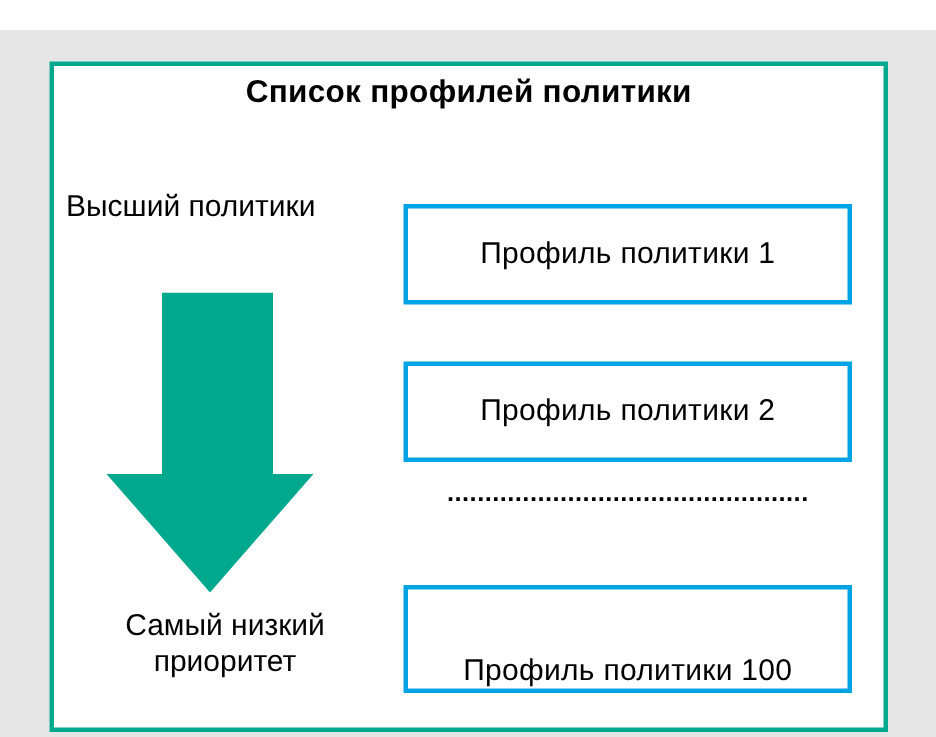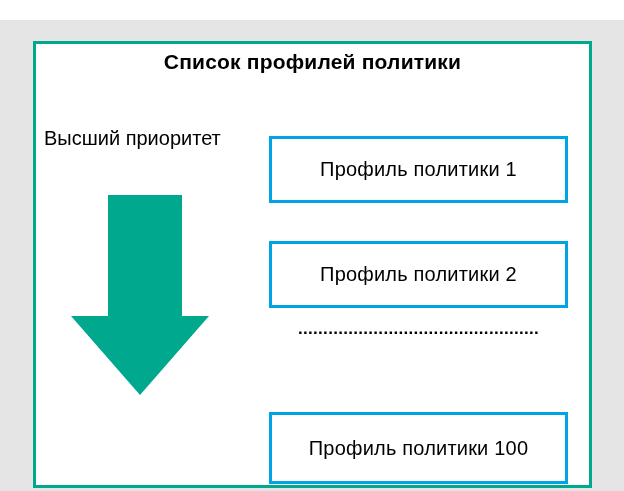--- a/index.html
+++ b/index.html
@@ -72,21 +72,21 @@
     background: #ffffff;
     display: flex;
     align-items: center;
     justify-content: center;
     font-size: 20px;
     font-weight: normal;
     letter-spacing: 0.2px;
   }
   .pbox1 { top: 116px; height: 67px; }
   .pbox2 { top: 221px; height: 67px; justify-content: center; }
-  .pbox3 { top: 392px; height: 72px; }
+  .pbox3 { top: 370px; height: 72px; align-items: flex-end; }
   .dots {
     position: absolute;
     left: 298px;
     top: 299px;
     width: 244px;
     overflow: hidden;
     white-space: nowrap;
     font-size: 17px;
     font-weight: bold;
     letter-spacing: 0.3px;
@@ -94,26 +94,27 @@
 </style>
 </head>
 <body>
 
 <div class="canvas">
 
   <div class="frame"></div>
 
   <div class="title">Список профилей политики</div>
 
-  <div class="hp-label">Высший приоритет</div>
+  <div class="hp-label">Высший политики</div>
 
   <svg class="arrow" viewBox="0 0 138 200" preserveAspectRatio="none" aria-hidden="true">
     <polygon points="37,0 111,0 111,121 138,121 69,200 0,121 37,121"></polygon>
   </svg>
 
+  <div class="lp-label">Самый низкий приоритет</div>
 
   <div class="pbox pbox1">
     <span>Профиль политики 1</span>
   </div>
 
   <div class="pbox pbox2">
     <span>Профиль политики 2</span>
   </div>
 
   <div class="dots">................................................</div>

